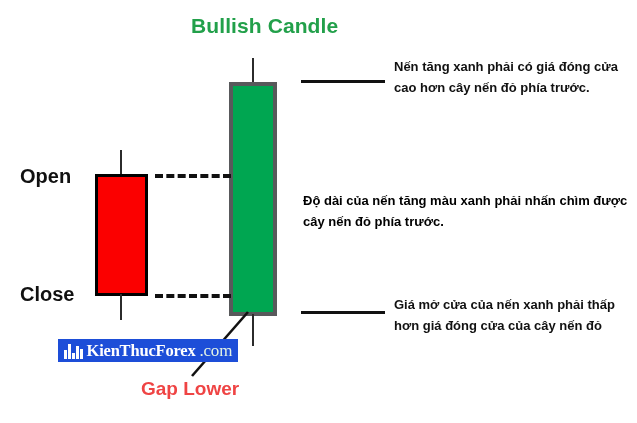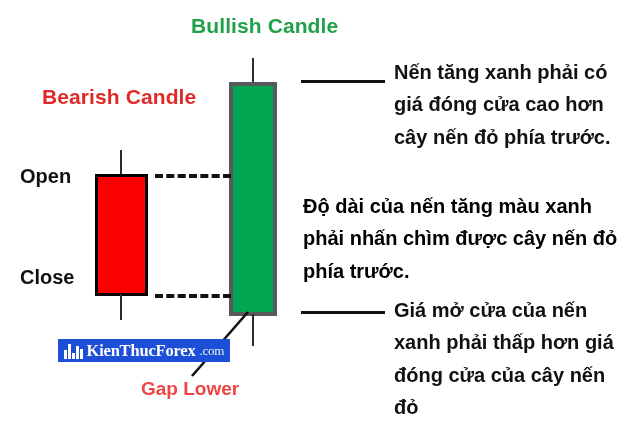--- a/index.html
+++ b/index.html
@@ -38,21 +38,21 @@
 
   
   .axis-label {
     position: absolute;
     font-size: 20px;
     font-weight: bold;
     color: #111111;
     white-space: nowrap;
   }
   #open-label  { left: 20px; top: 165px; }
-  #close-label { left: 20px; top: 266px; }
+  #close-label { left: 20px; top: 283px; }
 
   #gap-label {
     position: absolute;
     left: 141px;
     top: 378px;
     font-size: 19px;
     font-weight: bold;
     color: #ef4444;
     white-space: nowrap;
   }
@@ -109,21 +109,21 @@
     left: 180px;
     top: 310px;
     width: 70px;
     height: 70px;
     pointer-events: none;
   }
 
   
   .note {
     position: absolute;
-    font-size: 20px;
+    font-size: 13px;
     font-weight: bold;
     line-height: 1.62;
     white-space: pre-line;
   }
   #note-top {
     left: 394px; top: 56px; width: 238px;
     color: #111111;
   }
   #note-middle {
     left: 303px; top: 190px; width: 330px;
@@ -164,32 +164,31 @@
   #watermark-bars i:nth-child(5) { height: 10px; }
   .wm-main {
     font-family: "Liberation Serif", serif;
     font-weight: bold;
     font-size: 16.5px;
     color: #ffffff;
     letter-spacing: -0.2px;
   }
   .wm-tld {
     font-family: "Liberation Serif", serif;
-    font-size: 13px;
+    font-size: 17px;
     color: #e4f3e4;
     letter-spacing: -0.2px;
   }
 </style>
 </head>
 <body>
 
 <div id="canvas">
 
   <div class="title" id="bullish-title">Bullish Candle</div>
-  <div class="title" id="bearish-title">Bearish Candle</div>
 
   <div class="axis-label" id="open-label">Open</div>
   <div class="axis-label" id="close-label">Close</div>
 
   <div class="wick" id="bearish-wick-upper"></div>
   <div class="body" id="bearish-body"></div>
   <div class="wick" id="bearish-wick-lower"></div>
 
   <div class="wick" id="bullish-wick-upper"></div>
   <div class="body" id="bullish-body"></div>

